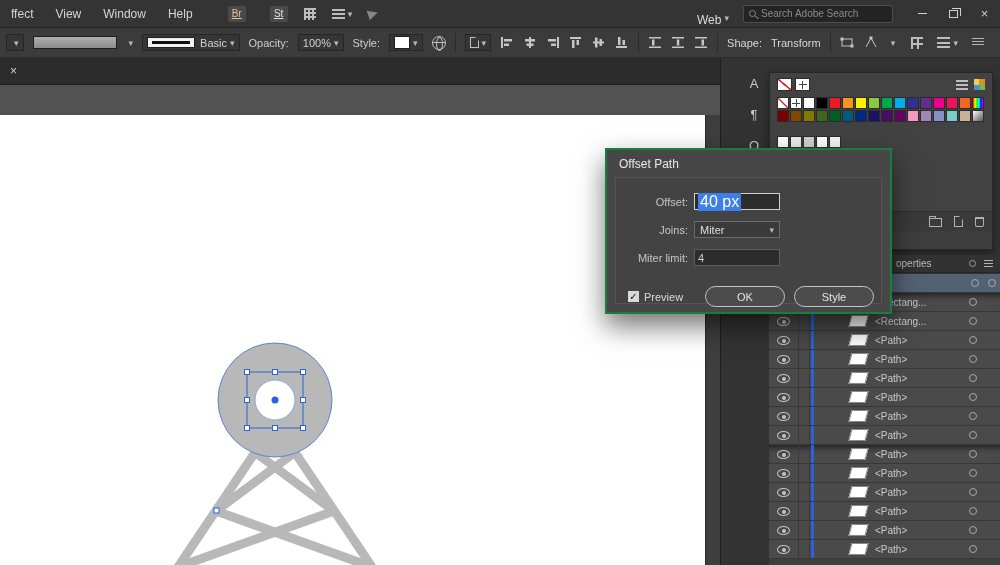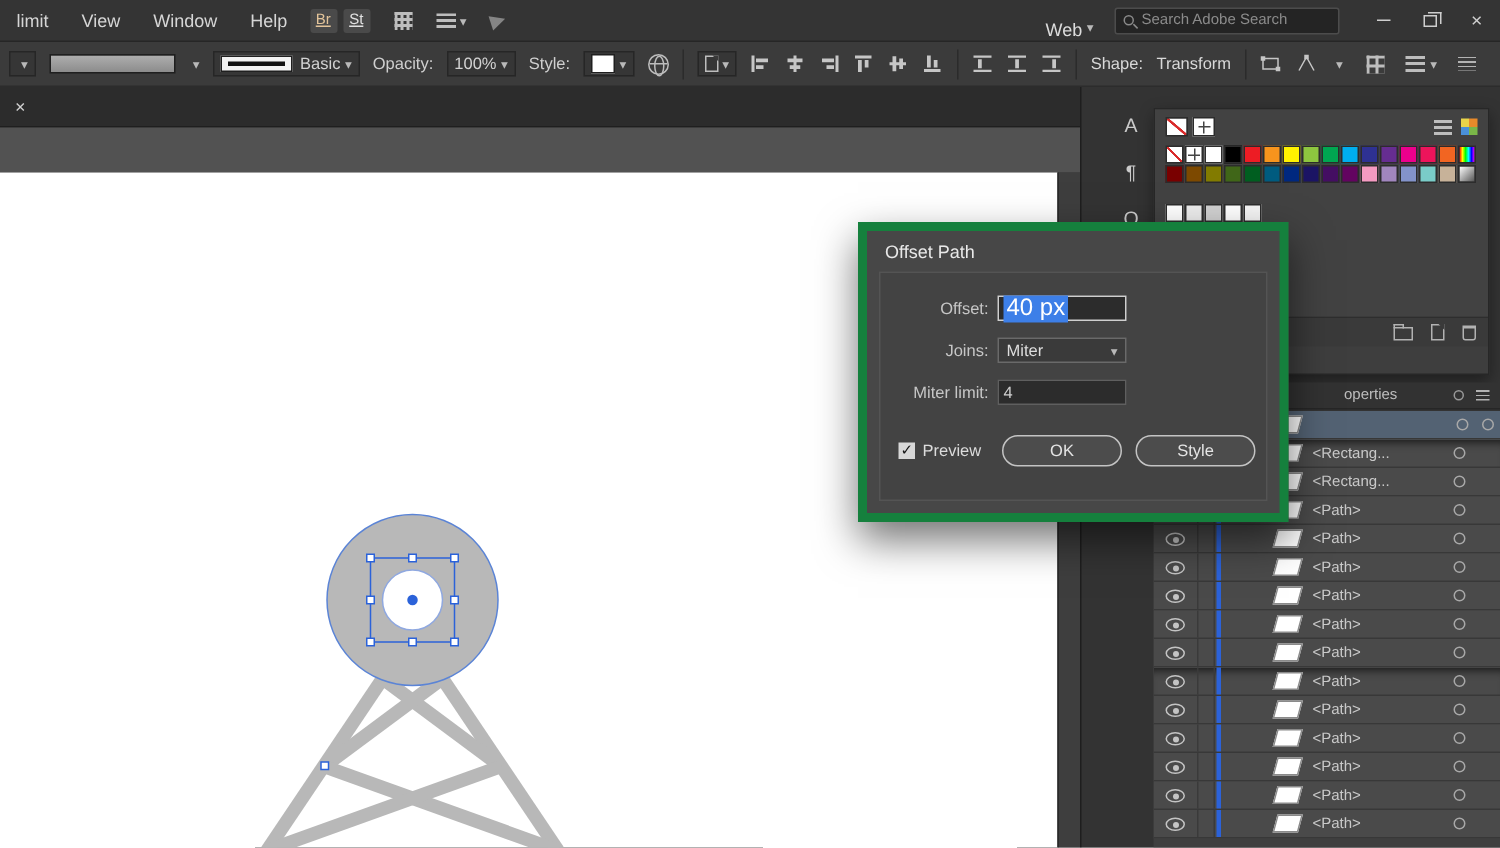--- a/index.html
+++ b/index.html
@@ -3,21 +3,21 @@
 <meta charset="utf-8">
 <style>
   * { margin:0; padding:0; box-sizing:border-box; }
   html,body { width:1000px; height:565px; overflow:hidden; }
   body { position:relative; font-family:"Liberation Sans", sans-serif; background:#353535; color:#cfcfcf; }
 
   
   #menubar { position:absolute; left:0; top:0; width:1000px; height:28px; background:#343434;
              border-bottom:1px solid #262626; display:flex; align-items:center; font-size:12px; }
   .menu-item { padding:0 11px; color:#d6d6d6; }
-  .badge { min-width:18px; height:16px; background:#4a4a4a; border-radius:2px; margin-left:4px;
+  .badge { min-width:18px; height:16px; background:#4a4a4a; border-radius:2px; margin-left:24px;
            font-size:10px; display:flex; align-items:center; justify-content:center; color:#e3c49a;text-decoration:underline; }
   .badge.st { color:#e2e2e2; }
   .ic-appgrid { width:12px; height:12px; margin-left:16px;
       background-image:linear-gradient(#bdbdbd 2px, transparent 2px), linear-gradient(90deg,#bdbdbd 2px, transparent 2px);
       background-size:4px 4px; }
   .ic-listmenu { width:13px; height:10px; margin-left:16px;
       background:repeating-linear-gradient(to bottom, #bdbdbd 0 2px, transparent 2px 4px); }
   .chev { color:#b9b9b9; font-size:9px; margin-left:3px; }
   .ic-share { width:0; height:0; margin-left:16px; border-left:10px solid #9a9a9a;
       border-top:5px solid transparent; border-bottom:5px solid transparent; transform:rotate(-18deg); opacity:.8; }
@@ -116,22 +116,22 @@
   .cbar { width:3px; height:100%; background:#2b62d9; margin-left:1px; flex:0 0 auto; }
   .thumb { width:17px; height:12px; background:#fff; border:1px solid #8a8a8a; margin-left:36px; transform:skewX(-15deg); flex:0 0 auto; }
   .llabel { font-size:10px; color:#c9c9c9; margin-left:8px; white-space:nowrap; overflow:hidden; flex:1; }
   .target { width:8px; height:8px; border:1px solid #a8a8a8; border-radius:50%; flex:0 0 auto; }
   .tmain { margin-left:auto; margin-right:24px; }
   .t2 { display:none; margin-right:5px; }
   .lrow.sel .tmain { margin-right:9px; }
   .lrow.sel .t2 { display:block; }
 
   
-  #dialog { position:absolute; left:572px; top:148px; width:287px; height:200px; background:#474747;
-            border:6px solid #15803d; box-shadow:0 12px 26px rgba(0,0,0,.55); z-index:10; }
+  #dialog { position:absolute; left:605px; top:148px; width:287px; height:166px; background:#474747;
+            border:2px solid #15803d; box-shadow:0 12px 26px rgba(0,0,0,.55); z-index:10; }
   #dlg-title { position:absolute; left:12px; top:7px; font-size:12px; color:#e9e9e9; }
   #dlg-body { position:absolute; left:8px; top:27px; right:8px; bottom:8px; background:#434343; border:1px solid #545454; }
   .frow { display:flex; align-items:center; margin-top:11px; font-size:11px; }
   .frow:first-child { margin-top:15px; }
   .flabel { width:72px; text-align:right; margin-right:6px; color:#c6c6c6; flex:0 0 auto; }
   .dlg-input { width:86px; height:17px; background:#2c2c2c; border:1px solid #5f5f5f; display:flex; align-items:center; padding:0 3px; color:#cfcfcf; }
   .dlg-input.focused { border-color:#cfcfcf; }
   .seltext { background:#3d7fe8; color:#fff; padding:0 2px; font-size:16px; }
   .dlg-select { width:86px; height:17px; background:#3a3a3a; border:1px solid #6a6a6a; display:flex; align-items:center;
                 justify-content:space-between; padding:0 5px; color:#dedede; font-size:11px; }
@@ -140,21 +140,21 @@
   .chk { width:11px; height:11px; background:#d8d8d8; color:#141414; font-size:10px; line-height:11px; text-align:center; flex:0 0 auto; }
   .pill { height:21px; width:80px; border-radius:11px; background:#4c4c4c; border:1px solid #c4c4c4; color:#e4e4e4;
           font-size:11px; font-family:"Liberation Sans", sans-serif; }
   .pill.ok { margin-left:auto; }
   .pill.cancel { margin-left:9px; margin-right:7px; }
 </style>
 </head>
 <body>
 
 <div id="menubar">
-  <span class="menu-item">limit</span>
+  <span class="menu-item">ffect</span>
   <span class="menu-item">View</span>
   <span class="menu-item">Window</span>
   <span class="menu-item">Help</span>
   <span class="badge">Br</span>
   <span class="badge st">St</span>
   <span class="ic-appgrid"></span>
   <span style="display:flex;align-items:center;">
     <span class="ic-listmenu"></span>
     <span class="chev">▾</span>
   </span>

